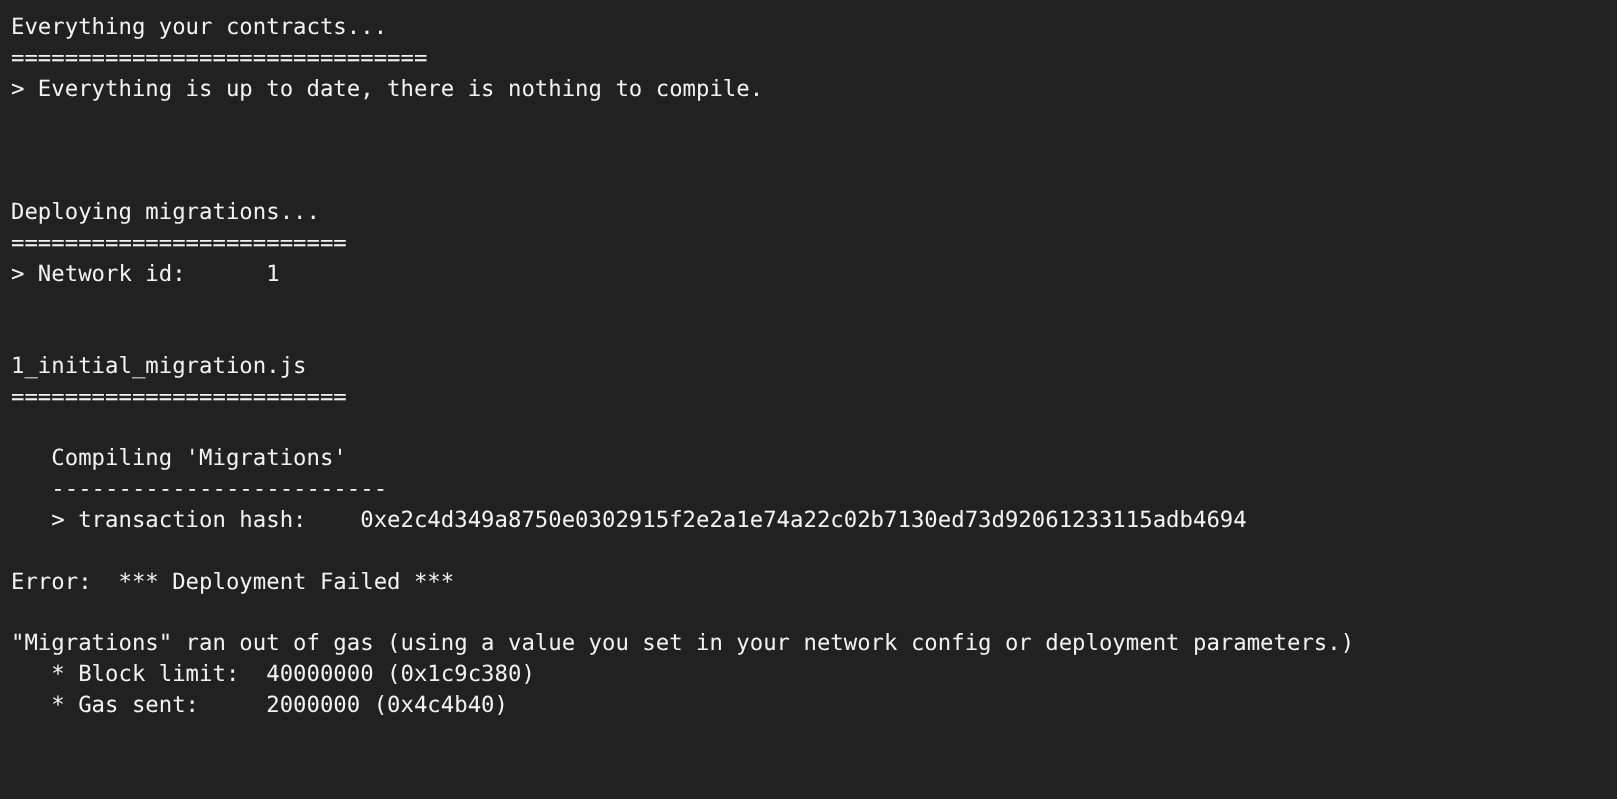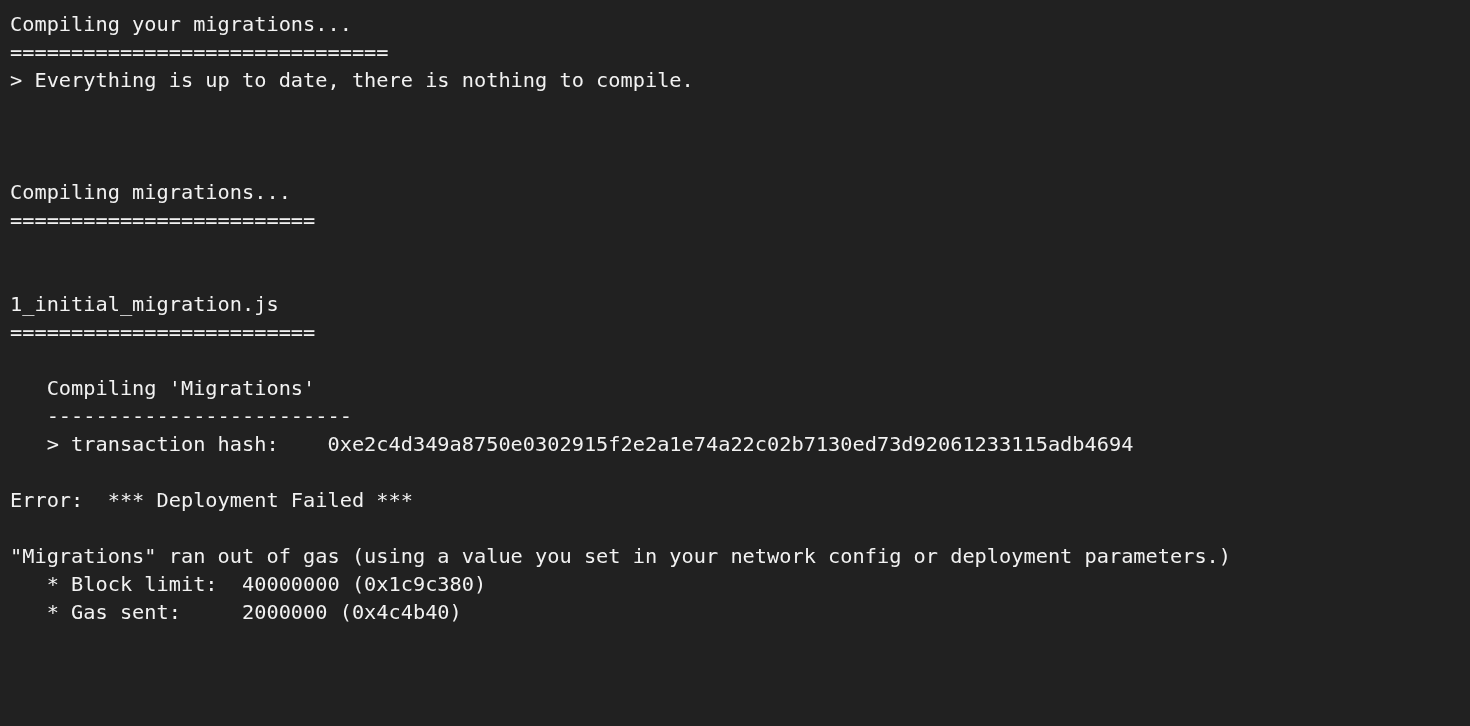--- a/index.html
+++ b/index.html
@@ -33,28 +33,29 @@
   }
   .line.blank {
     height: 28px;
   }
 </style>
 </head>
 <body>
 
 <div class="terminal">
   <div id="terminal-lines">
-      <div class="line">Compiling your migrations...</div>
+      <div class="line">Everything your contracts...</div>
       <div class="line">===============================</div>
       <div class="line">&gt; Everything is up to date, there is nothing to compile.</div>
       <div class="line blank"></div>
       <div class="line blank"></div>
       <div class="line blank"></div>
-      <div class="line">Compiling migrations...</div>
+      <div class="line">Deploying migrations...</div>
       <div class="line">=========================</div>
+      <div class="line">&gt; Network id:      1</div>
       <div class="line blank"></div>
       <div class="line blank"></div>
       <div class="line">1_initial_migration.js</div>
       <div class="line">=========================</div>
       <div class="line blank"></div>
       <div class="line">   Compiling 'Migrations'</div>
       <div class="line">   -------------------------</div>
       <div class="line">   &gt; transaction hash:    0xe2c4d349a8750e0302915f2e2a1e74a22c02b7130ed73d92061233115adb4694</div>
       <div class="line blank"></div>
       <div class="line">Error:  *** Deployment Failed ***</div>

